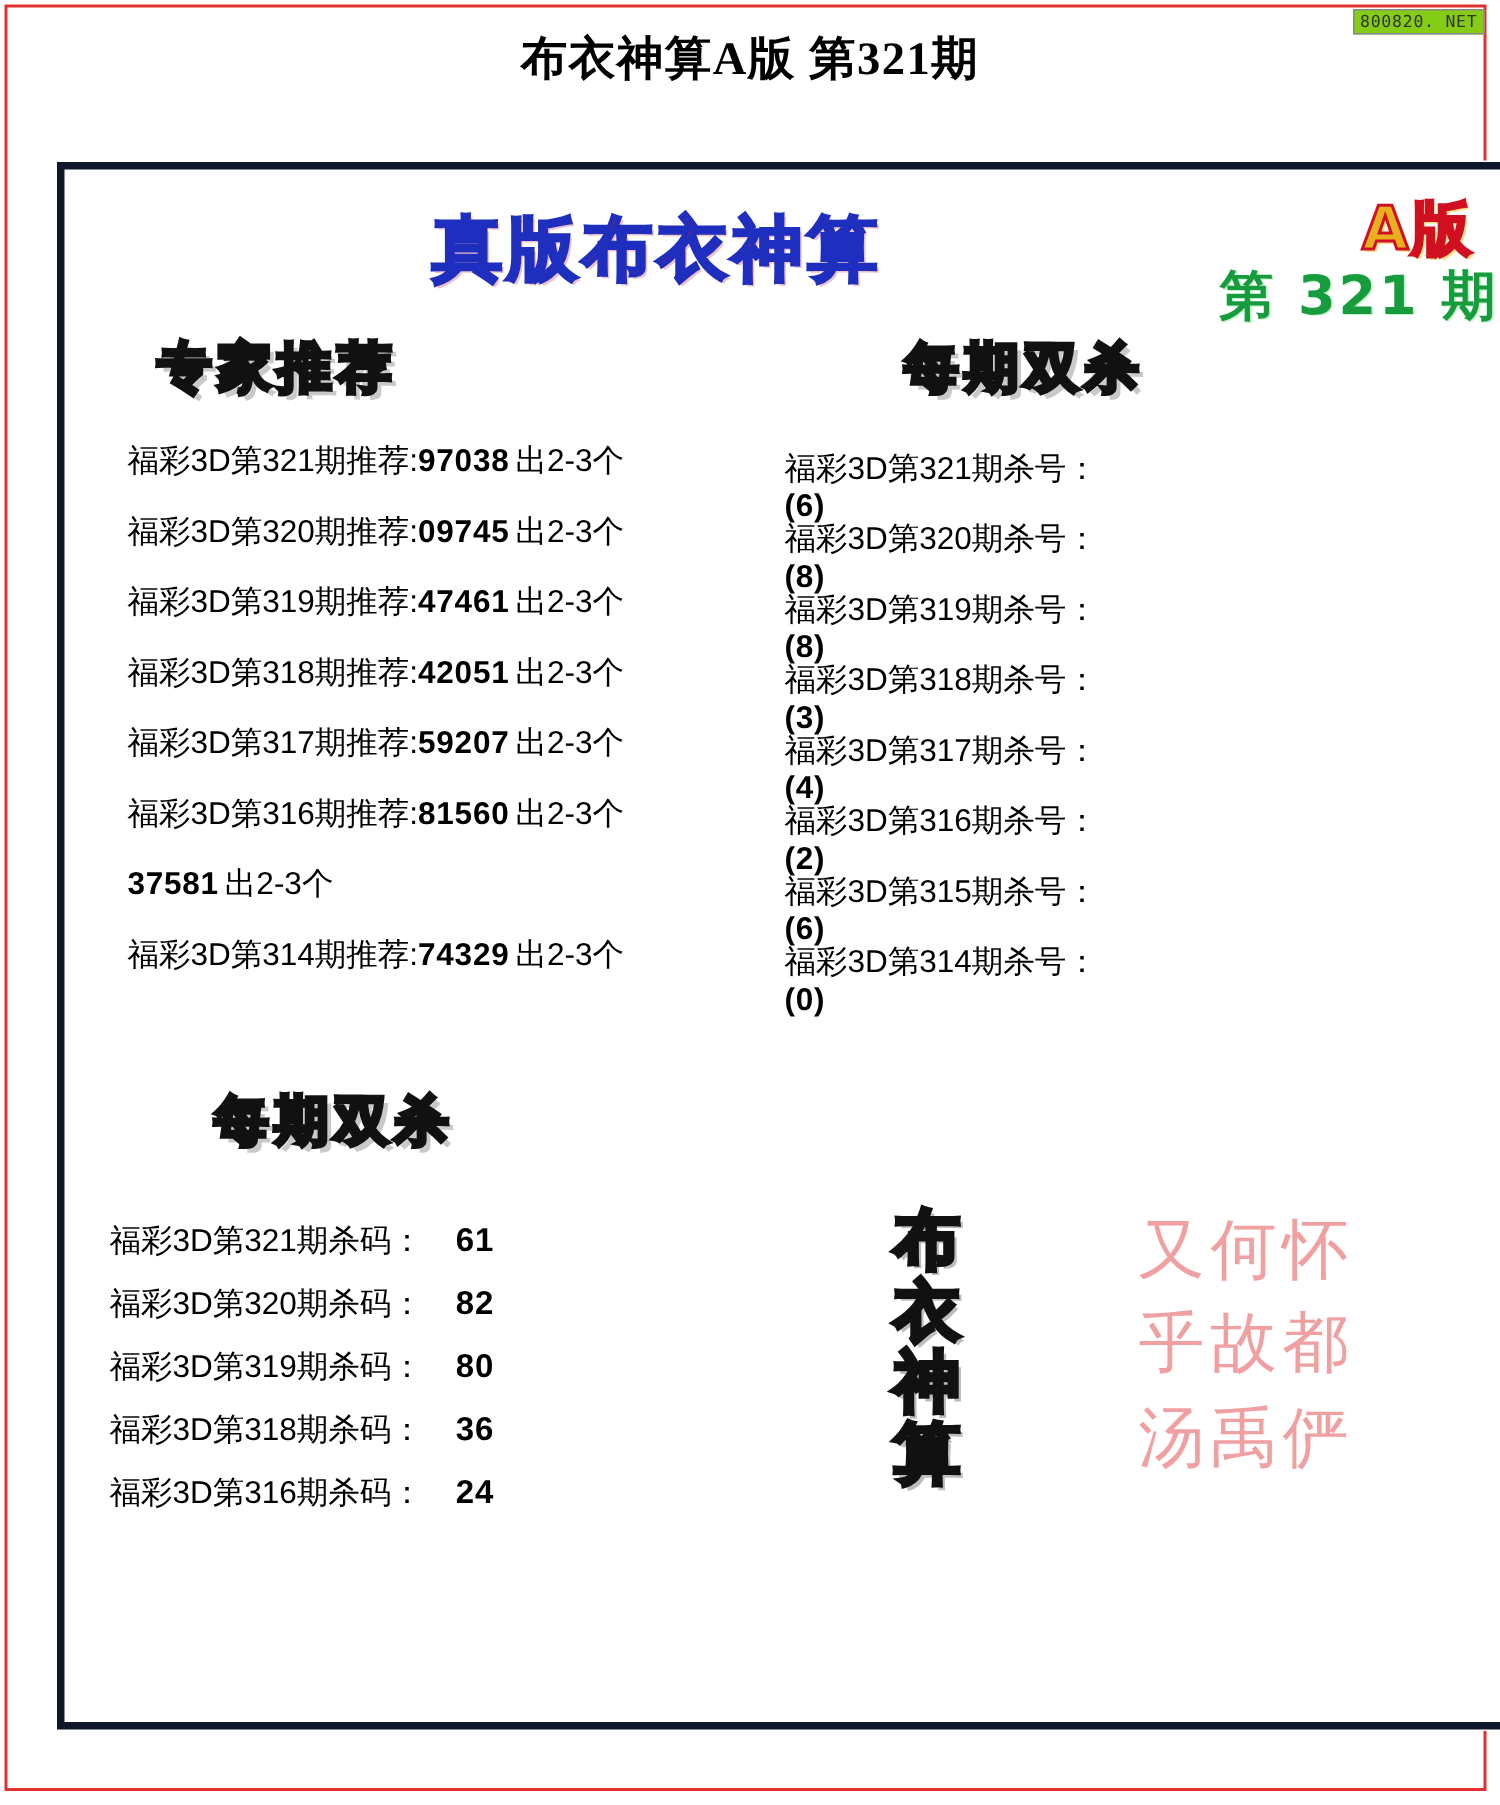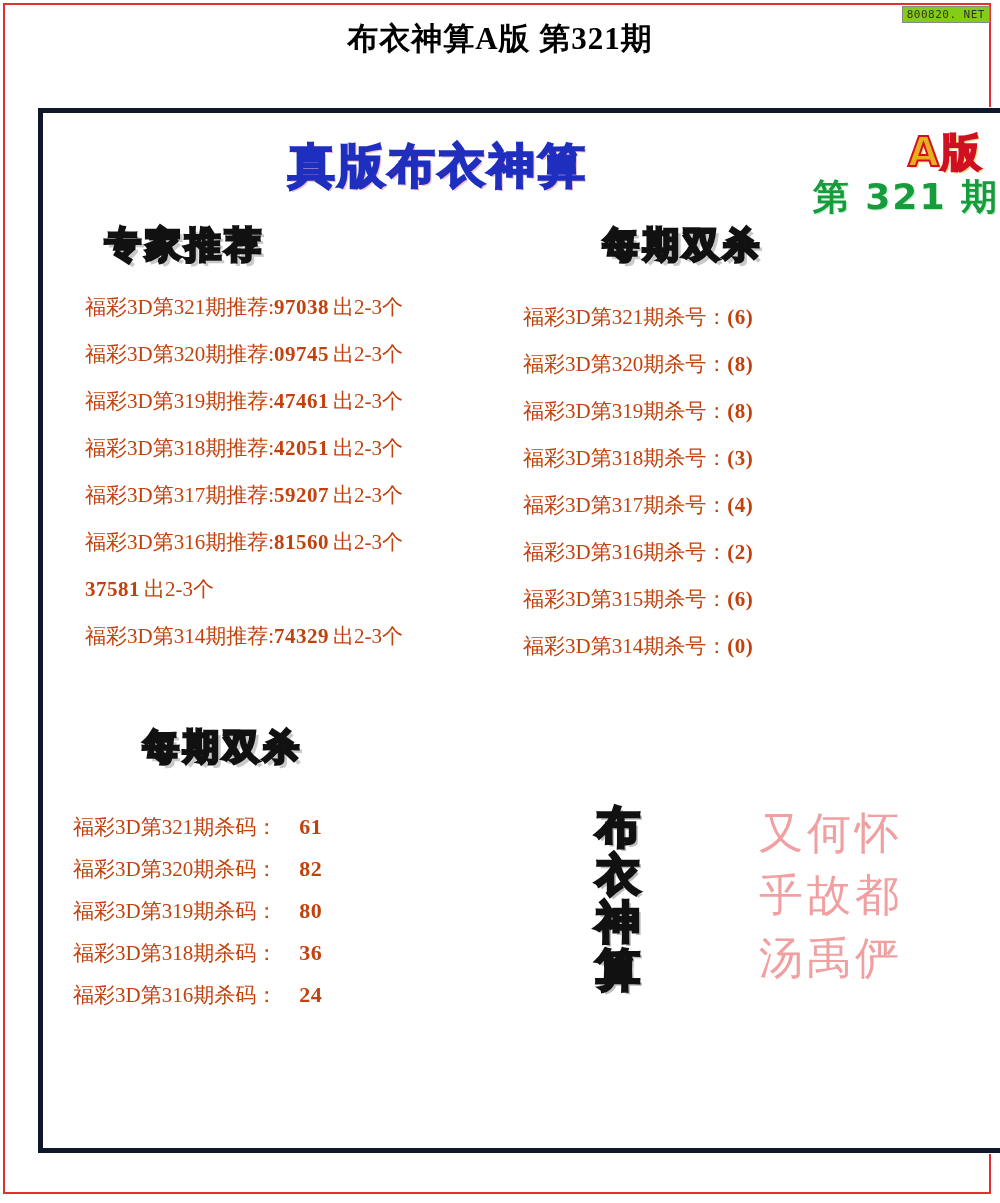--- a/index.html
+++ b/index.html
@@ -106,28 +106,28 @@
   
   .list {
     position: absolute;
   }
   #list-expert { left: 22px; top: 180px; width: 420px; }
   #list-kill   { left: 480px; top: 190px; width: 420px; }
   #list-double { left: 10px; top: 700px; width: 400px; text-align: right; }
 
   .row {
     font-size: 21px;
-    color: #c2410c;
-    white-space: nowrap;
-    font-family: Liberation Serif, serif;
+    color: #000000;
+    white-space: nowrap;
+    font-family: Liberation Sans, sans-serif;
     display: flex;
     align-items: baseline;
   }
   #list-expert .row { height: 47px; padding-left: 20px; }
-  #list-kill .row   { height: 47px; justify-content: flex-start; }
+  #list-kill .row   { height: 47px; justify-content: flex-end; flex-direction: column; }
   #list-double .row { height: 42px; padding-left: 20px; }
 
   .row .lbl { }
   .row .num {
     font-weight: bold;
     letter-spacing: 0.5px;
   }
   .row .tail { margin-left: 4px; }
   #list-double .row .num {
     margin-left: 22px;

